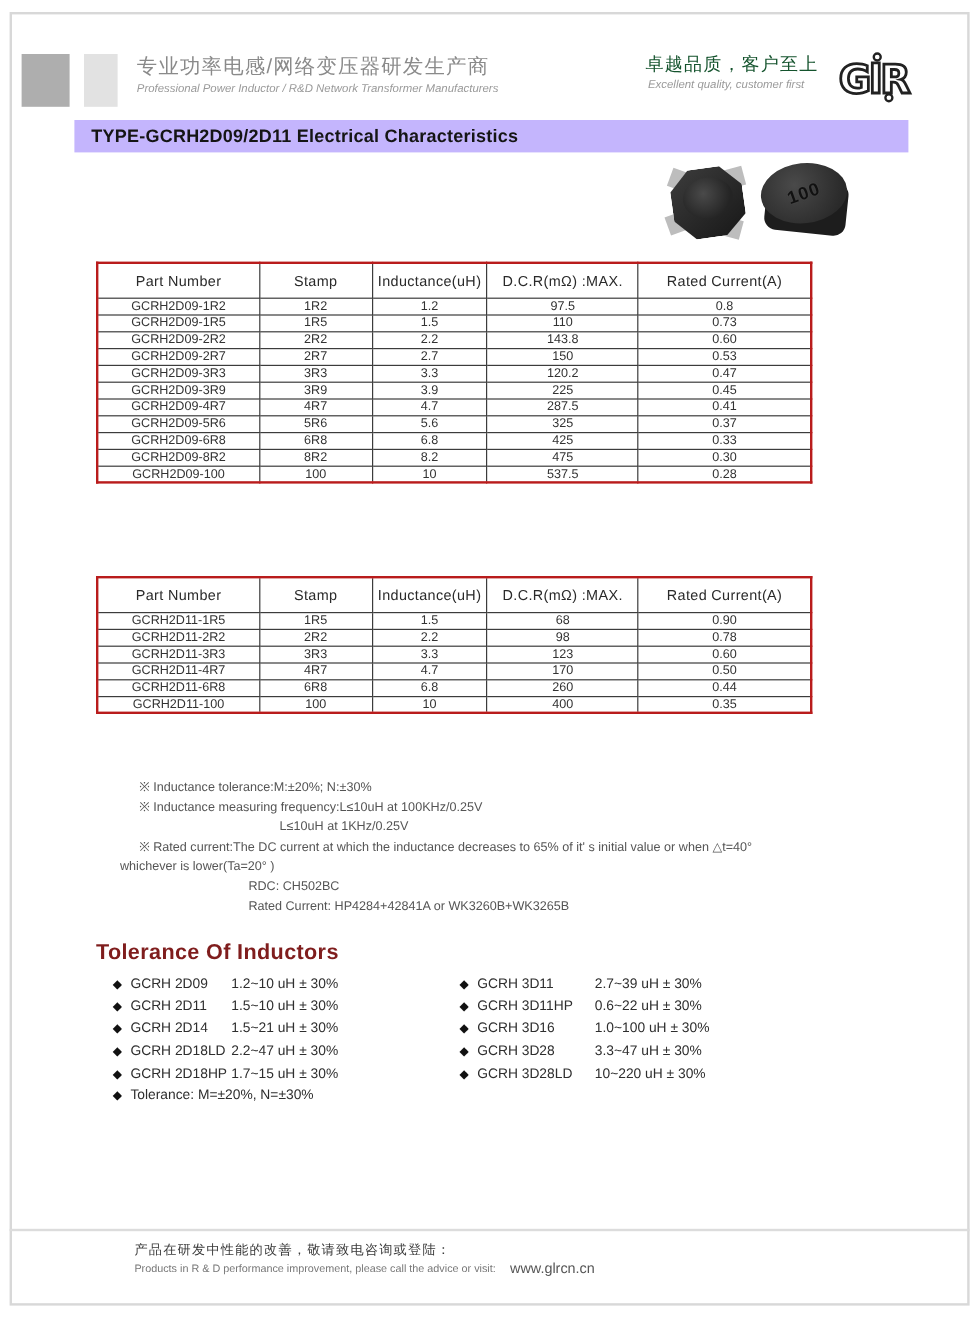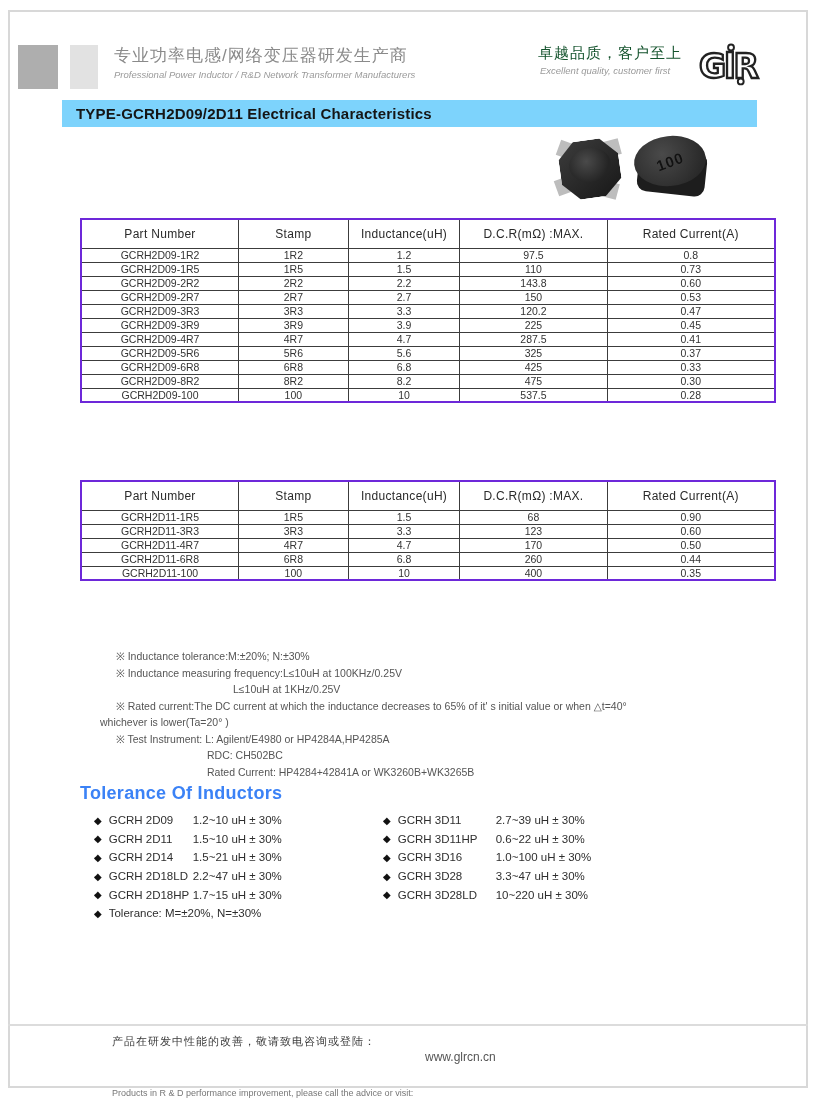--- a/index.html
+++ b/index.html
@@ -13,21 +13,21 @@
   .sq-dark  { position:absolute; left:18px; top:45px; width:40px; height:44px; background:#aeaeae; }
   .sq-light { position:absolute; left:70px; top:45px; width:28px; height:44px; background:#e2e2e2; }
   .h-cn { position:absolute; left:114px; top:44px; font-size:17px; color:#8a8a8a; letter-spacing:1px; }
   .h-en { position:absolute; left:114px; top:69px; font-size:9.5px; font-style:italic; color:#9a9a9a; }
   .s-cn { position:absolute; left:538px; top:44px; font-size:15px; color:#14532d; letter-spacing:1px; }
   .s-en { position:absolute; left:540px; top:65px; font-size:9.5px; font-style:italic; color:#9a9a9a; }
   .logo { position:absolute; left:698px; top:38px; width:68px; height:52px; }
 
   
   .title-bar { position:absolute; left:62px; top:100px; width:695px; height:27px;
-    background:#7dd3fc; line-height:27px; padding-left:14px;
+    background:#c4b5fd; line-height:27px; padding-left:14px;
     font-size:15px; font-weight:bold; color:#151515; letter-spacing:.2px; }
 
   
   .ind1 { position:absolute; left:556px; top:138px; width:68px; height:62px; }
   .ind1 .tab { position:absolute; width:16px; height:16px; background:#bdbdbd; }
   .ind1 .tab.t1 { left:2px;  top:4px;  transform:rotate(20deg); }
   .ind1 .tab.t2 { right:4px; top:2px;  transform:rotate(-15deg); }
   .ind1 .tab.t3 { left:0px;  bottom:6px; transform:rotate(-20deg); }
   .ind1 .tab.t4 { right:6px; bottom:2px; transform:rotate(15deg); }
   .ind1 .body { position:absolute; left:4px; top:2px; width:60px; height:58px;
@@ -40,58 +40,58 @@
   .ind2 { position:absolute; left:634px; top:136px; width:76px; height:62px; }
   .ind2 .base { position:absolute; left:4px; top:14px; width:68px; height:44px;
     background:#1d1d1d; border-radius:10px; transform:rotate(6deg); }
   .ind2 .top { position:absolute; left:0px; top:0px; width:72px; height:50px;
     border-radius:50%; background:radial-gradient(circle at 40% 35%,#4a4a4a,#2a2a2a 75%);
     transform:rotate(-6deg); display:flex; align-items:center; justify-content:center; }
   .ind2 .mark { color:#111; font-size:15px; font-weight:bold; transform:rotate(-14deg);
     letter-spacing:1px; text-shadow:0 0 1px #555; }
 
   
-  table.spec { position:absolute; left:80px; width:696px; border-collapse:collapse;
-    table-layout:fixed; border:2px solid #6d28d9; background:#fff; }
+  table.spec { position:absolute; left:80px; width:597px; border-collapse:collapse;
+    table-layout:fixed; border:2px solid #b91c1c; background:#fff; }
   table.spec.t1 { top:218px; }
   table.spec.t2 { top:480px; }
   table.spec th, table.spec td { border:1px solid #3c3c3c; text-align:center;
     overflow:hidden; white-space:nowrap; }
   table.spec thead th { height:29px; font-weight:400; font-size:12px; color:#2a2a2a;
     letter-spacing:.3px; }
   table.spec tbody td { height:14px; font-size:10.5px; color:#333; padding:0 2px; }
   col.c1 { width:22.7%; } col.c2 { width:15.8%; } col.c3 { width:16.1%; }
   col.c4 { width:21.2%; } col.c5 { width:24.2%; }
 
   
   .notes { position:absolute; left:88px; top:648px; width:640px;
     font-size:10.5px; color:#555; }
   .note-line { line-height:16.5px; white-space:nowrap;margin-left:28px; }
   .ind-a { margin-left:145px; }
   .ind-b { margin-left:12px; }
   .ind-c { margin-left:75px;padding-left:44px; }
 
   
   .tol-heading { position:absolute; left:80px; top:783px; font-size:18px;
-    font-weight:bold; color:#3b82f6; letter-spacing:.3px; }
+    font-weight:bold; color:#7f1d1d; letter-spacing:.3px; }
   .tol-col { position:absolute; top:811px; }
   .tol-left  { left:94px;  }
   .tol-right { left:383px; }
   .tol-item { display:flex; align-items:center; height:18.6px; font-size:11.5px;
     color:#2e2e2e; white-space:nowrap; }
   .diamond { font-size:10px; color:#111; margin-right:7px; }
   .tol-left  .tol-name { min-width:84px; }
   .tol-right .tol-name { min-width:98px; }
 
   
   .footer-rule { position:absolute; left:8px; top:1024px; width:800px; height:2px;
     background:#dcdcdc; }
   .f-cn { position:absolute; left:112px; top:1034px; font-size:11px; color:#3a3a3a;
     letter-spacing:1px; }
-  .f-en { position:absolute; left:112px; top:1088px; font-size:9px; color:#777; }
+  .f-en { position:absolute; left:112px; top:1052px; font-size:9px; color:#777; }
   .f-url { position:absolute; left:425px; top:1050px; font-size:12px; color:#555; }
 </style>
 </head>
 <body>
 
 <div class="page-frame"></div>
 
 <div class="sq-dark"></div>
 <div class="sq-light"></div>
 <div class="h-cn">专业功率电感/网络变压器研发生产商</div>
@@ -253,20 +253,27 @@
   <tbody>
 
       <tr>
         <td>GCRH2D11-1R5</td>
         <td>1R5</td>
         <td>1.5</td>
         <td>68</td>
         <td>0.90</td>
       </tr>
 
+      <tr>
+        <td>GCRH2D11-2R2</td>
+        <td>2R2</td>
+        <td>2.2</td>
+        <td>98</td>
+        <td>0.78</td>
+      </tr>
 
       <tr>
         <td>GCRH2D11-3R3</td>
         <td>3R3</td>
         <td>3.3</td>
         <td>123</td>
         <td>0.60</td>
       </tr>
 
       <tr>
@@ -294,21 +301,20 @@
       </tr>
     </tbody>
 </table>
 
 <div class="notes">
   <div class="note-line">※ Inductance tolerance:M:±20%; N:±30%</div>
   <div class="note-line">※ Inductance measuring frequency:L≤10uH at 100KHz/0.25V</div>
   <div class="note-line ind-a">L≤10uH at 1KHz/0.25V</div>
   <div class="note-line">※ Rated current:The DC current at which the inductance decreases to 65% of it' s initial value or when △t=40°</div>
   <div class="note-line ind-b">whichever is lower(Ta=20° )</div>
-  <div class="note-line">※ Test Instrument:  L: Agilent/E4980 or HP4284A,HP4285A</div>
   <div class="note-line ind-c">RDC: CH502BC</div>
   <div class="note-line ind-c">Rated Current: HP4284+42841A or WK3260B+WK3265B</div>
 </div>
 
 <div class="tol-heading">Tolerance Of Inductors</div>
 <div class="tol-col tol-left">
 
     <div class="tol-item">
       <span class="diamond">◆</span>
       <span class="tol-name">GCRH 2D09</span>

